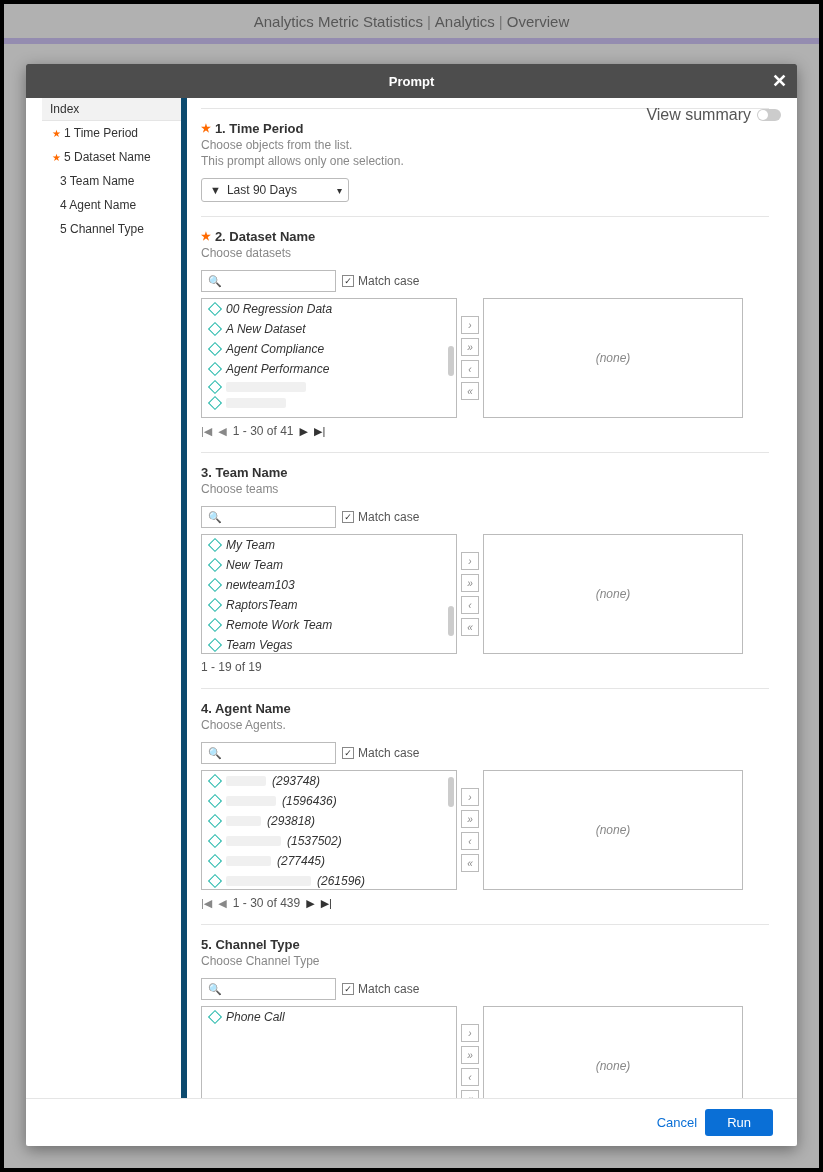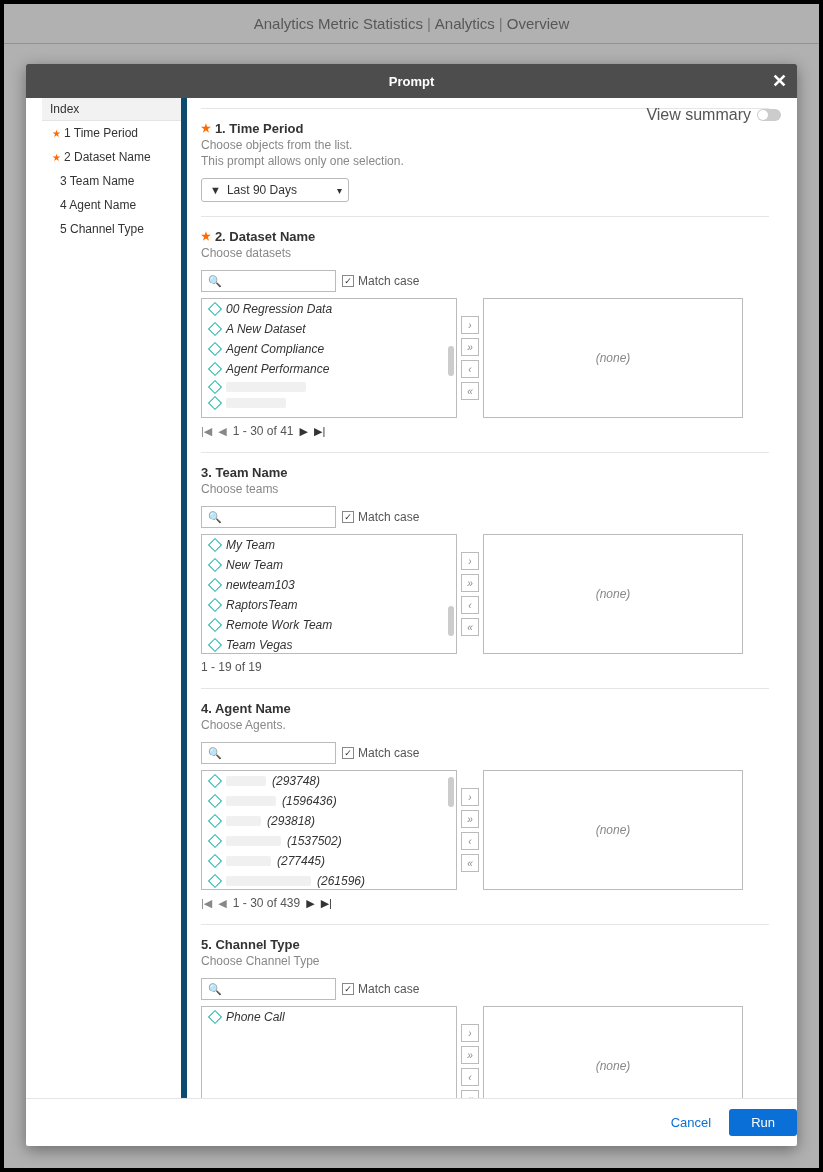--- a/index.html
+++ b/index.html
@@ -22,21 +22,21 @@
     background: rgba(100,100,100,0.5);
   }
   .breadcrumb-bar {
     background: #fff;
     height: 40px;
     display: flex;
     align-items: center;
     justify-content: center;
     font-size: 15px;
     color: #4a4a4a;
-    border-bottom: 1px solid #c4b5fd;
+    border-bottom: 6px solid #c4b5fd;
   }
   .breadcrumb-bar .sep { margin: 0 4px; color: #888; }
   .modal {
     position: absolute;
     top: 60px;
     left: 22px;
     right: 22px;
     bottom: 22px;
     background: #fff;
     border-radius: 2px;
@@ -276,24 +276,24 @@
     font-size: 11px;
   }
   .pager .pagernav.enabled { color: #333; }
   .pager-simple {
     margin-top: 6px;
     font-size: 12px;
     color: #555;
   }
   .footer {
     border-top: 1px solid #e5e5e5;
-    padding: 10px 0;
+    padding: 10px 24px;
     display: flex;
     justify-content: flex-end;
-    gap: 18px;
+    gap: 8px;
     align-items: center;
   }
   .btn-cancel {
     background: none;
     border: none;
     color: #0a6fd6;
     font-size: 13px;
     cursor: pointer;
   }
   .btn-run {
@@ -328,21 +328,21 @@
     <div class="modal-body">
 
       <div class="sidebar">
         <div class="sidebar-header">Index</div>
         <div class="sidebar-item">
           <span class="star">★</span>
           <span>1 Time Period</span>
         </div>
         <div class="sidebar-item">
           <span class="star">★</span>
-          <span>2 Dataset Name</span>
+          <span>5 Dataset Name</span>
         </div>
         <div class="sidebar-item indent">
           <span>3 Team Name</span>
         </div>
         <div class="sidebar-item indent">
           <span>4 Agent Name</span>
         </div>
         <div class="sidebar-item indent">
           <span>5 Channel Type</span>
         </div>

